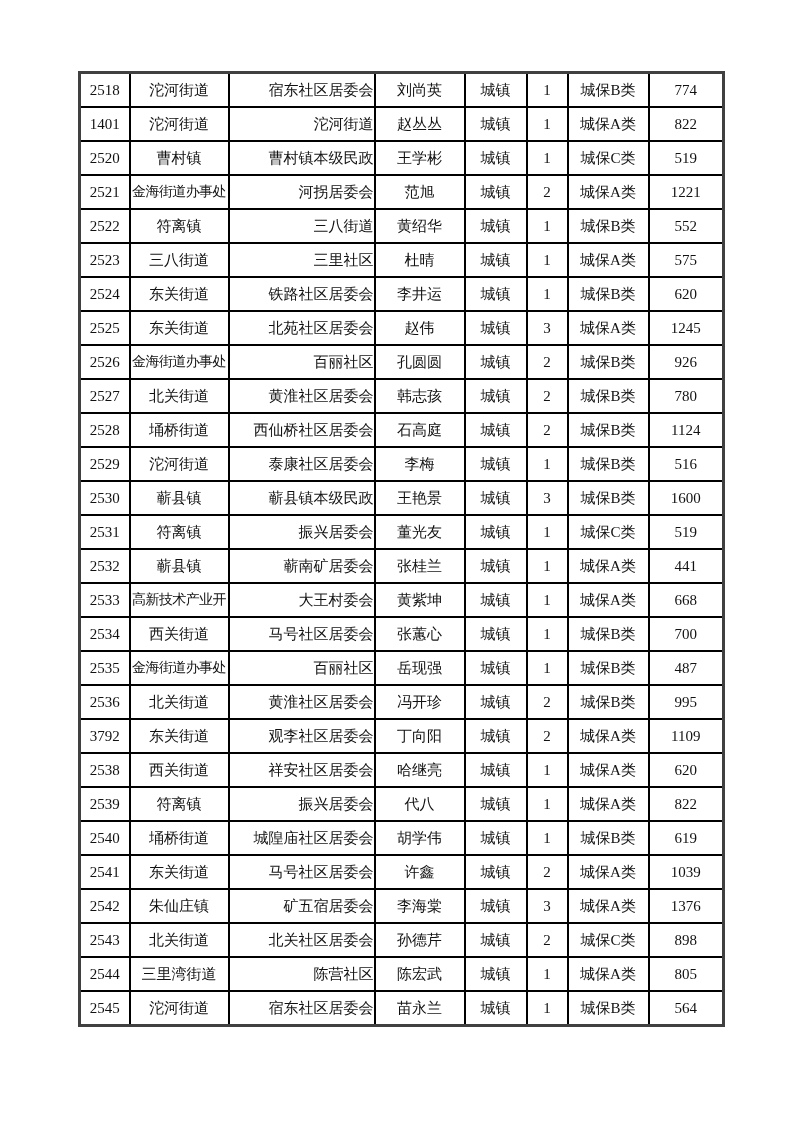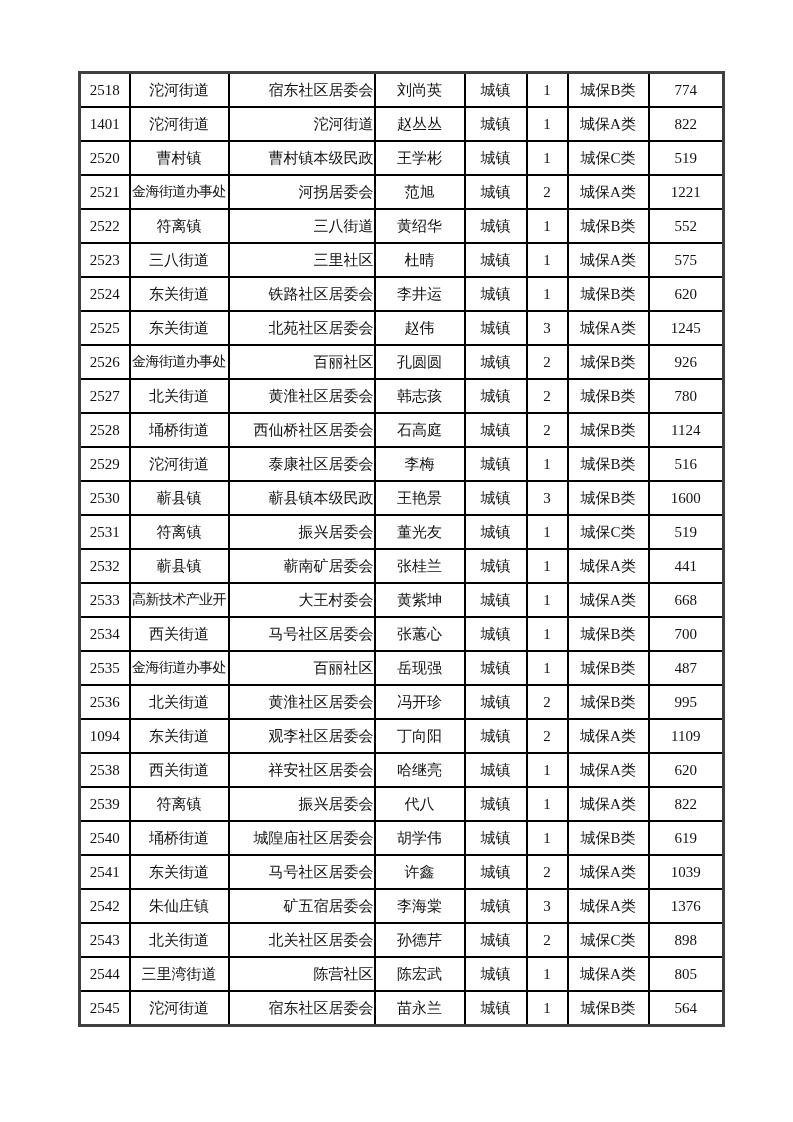--- a/index.html
+++ b/index.html
@@ -248,21 +248,21 @@
           <td class="c0">2536</td>
           <td class="c1">北关街道</td>
           <td class="c2">黄淮社区居委会</td>
           <td class="c3">冯开珍</td>
           <td class="c4">城镇</td>
           <td class="c5">2</td>
           <td class="c6">城保B类</td>
           <td class="c7">995</td>
         </tr>
         <tr>
-          <td class="c0">1094</td>
+          <td class="c0">3792</td>
           <td class="c1">东关街道</td>
           <td class="c2">观李社区居委会</td>
           <td class="c3">丁向阳</td>
           <td class="c4">城镇</td>
           <td class="c5">2</td>
           <td class="c6">城保A类</td>
           <td class="c7">1109</td>
         </tr>
         <tr>
           <td class="c0">2538</td>

